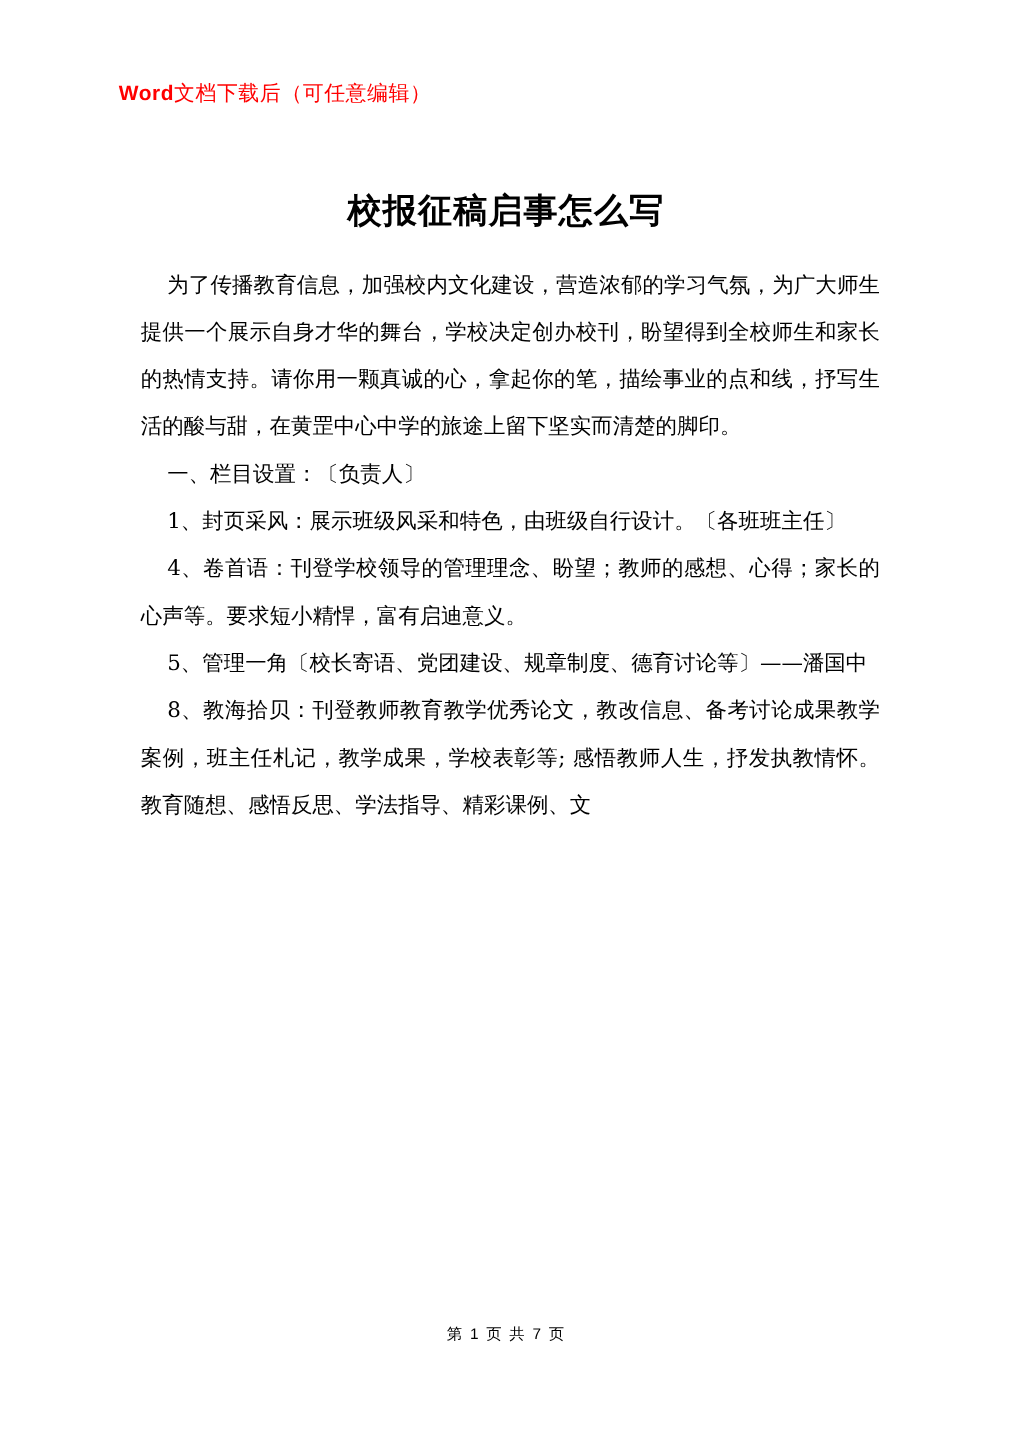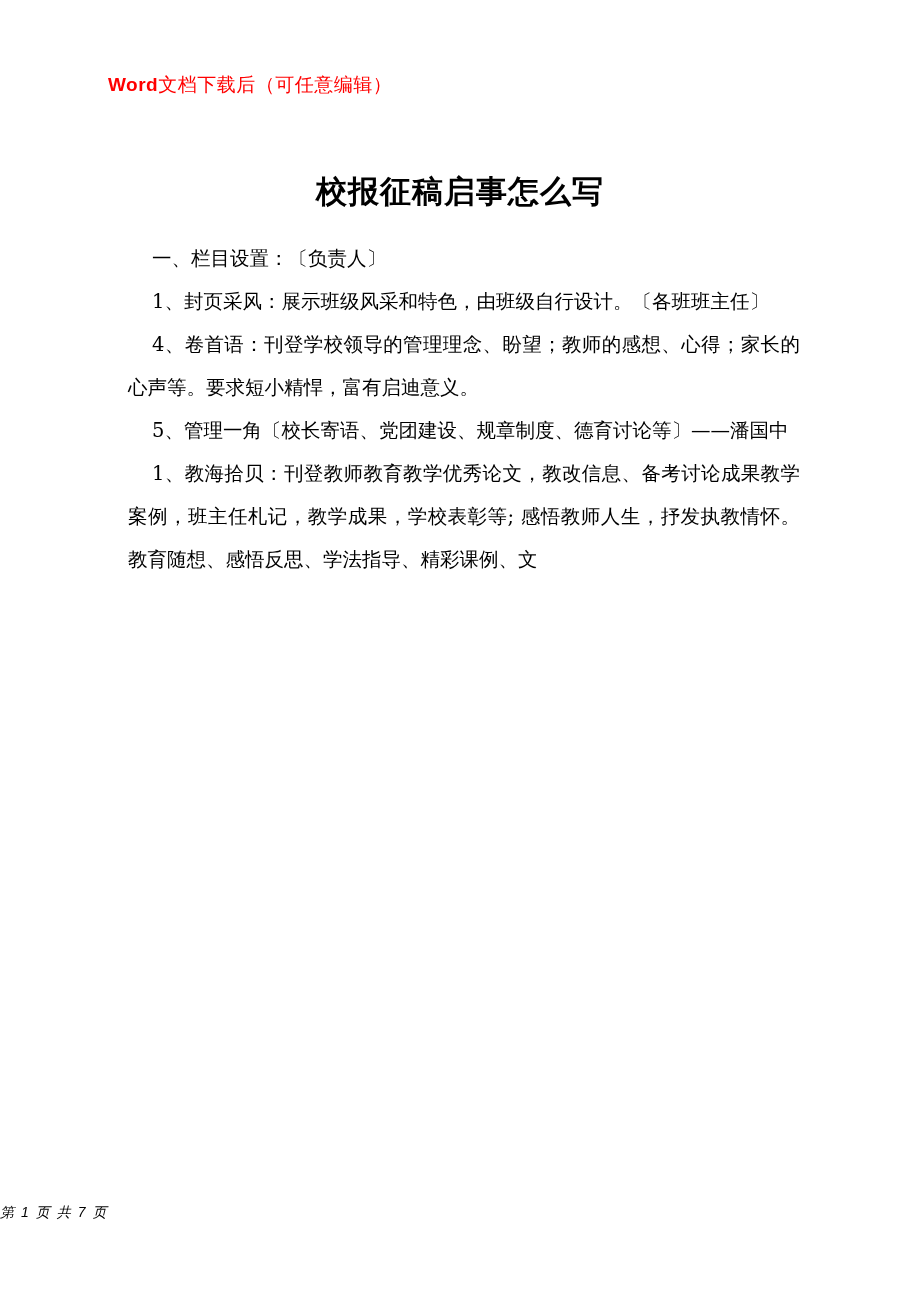--- a/index.html
+++ b/index.html
@@ -62,47 +62,48 @@
     text-justify: inter-ideograph;
     margin: 0 0 0 0;
   }
   .indent-1 { text-indent: 24px; }
   .indent-2 { text-indent: 46px; }
   .footer {
     position: absolute;
     left: 0;
     top: 1192px;
     width: 920px;
+    text-align: center;
     font-size: 14px;
     font-family: "Liberation Sans", sans-serif;
     letter-spacing: 1px;
     color: #000;
-    font-style: italic;
   }
   .footer .sep {
     display: inline-block;
     width: 6px;
   }
 </style>
 </head>
 <body>
 
 <div class="page">
 
   <div class="watermark">
     <span class="wm-word">Word</span><span>文档下载后（可任意编辑）</span>
   </div>
 
   <div class="doc-title">校报征稿启事怎么写</div>
 
   <div class="body-text">
+    <p class="para indent-1">为了传播教育信息，加强校内文化建设，营造浓郁的学习气氛，为广大师生提供一个展示自身才华的舞台，学校决定创办校刊，盼望得到全校师生和家长的热情支持。请你用一颗真诚的心，拿起你的笔，描绘事业的点和线，抒写生活的酸与甜，在黄罡中心中学的旅途上留下坚实而清楚的脚印。</p>
     <p class="para indent-1">一、栏目设置：〔负责人〕</p>
     <p class="para indent-1">1、封页采风：展示班级风采和特色，由班级自行设计。〔各班班主任〕</p>
     <p class="para indent-1">4、卷首语：刊登学校领导的管理理念、盼望；教师的感想、心得；家长的心声等。要求短小精悍，富有启迪意义。</p>
     <p class="para indent-1">5、管理一角〔校长寄语、党团建设、规章制度、德育讨论等〕——潘国中</p>
-    <p class="para indent-1">1、教海拾贝：刊登教师教育教学优秀论文，教改信息、备考讨论成果教学案例，班主任札记，教学成果，学校表彰等; 感悟教师人生，抒发执教情怀。教育随想、感悟反思、学法指导、精彩课例、文</p>
+    <p class="para indent-1">8、教海拾贝：刊登教师教育教学优秀论文，教改信息、备考讨论成果教学案例，班主任札记，教学成果，学校表彰等; 感悟教师人生，抒发执教情怀。教育随想、感悟反思、学法指导、精彩课例、文</p>
   </div>
 
   <div class="footer">
     <span>第</span><span class="sep"></span><span>1</span><span class="sep"></span><span>页</span><span class="sep"></span><span>共</span><span class="sep"></span><span>7</span><span class="sep"></span><span>页</span>
   </div>
 
 </div>
 
 </body></html>

